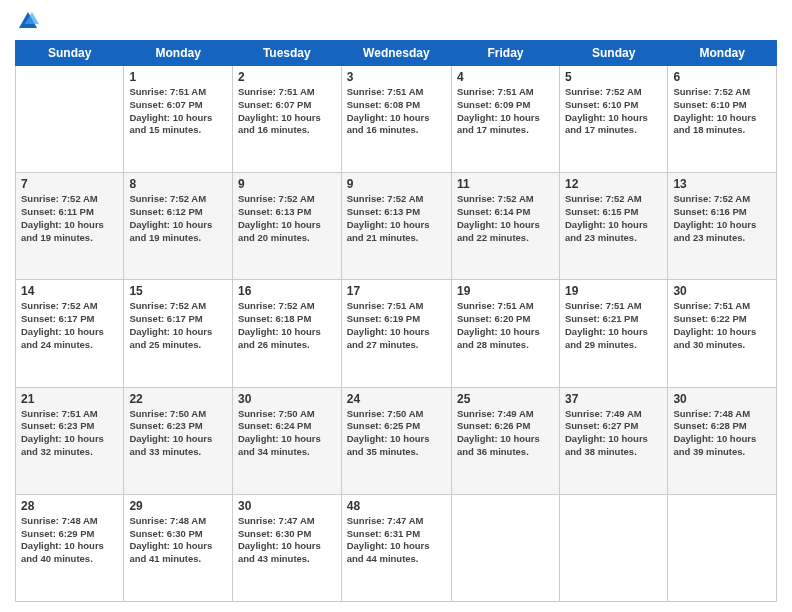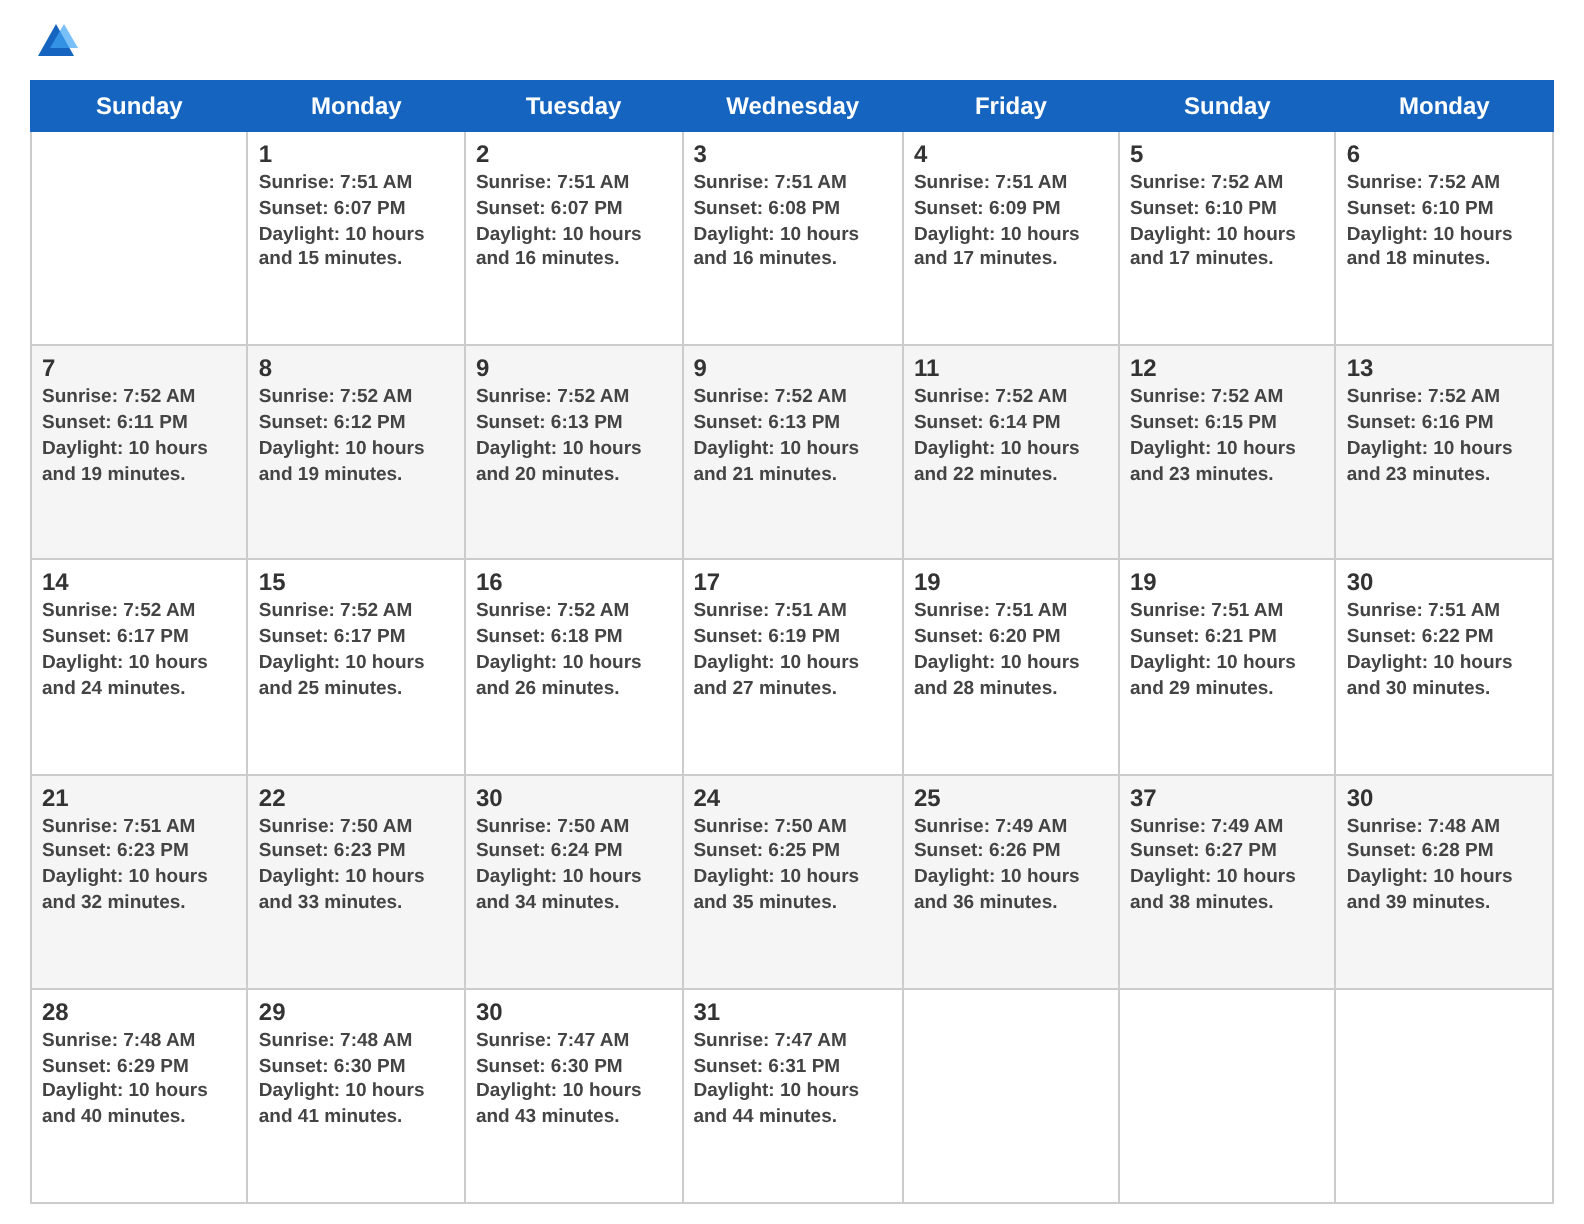--- a/index.html
+++ b/index.html
@@ -259,21 +259,21 @@
           </td>
           <td>
             <div class="day-number">29</div>
             <div class="day-info">Sunrise: 7:48 AM<br>Sunset: 6:30 PM<br>Daylight: 10 hours and 41 minutes.</div>
           </td>
           <td>
             <div class="day-number">30</div>
             <div class="day-info">Sunrise: 7:47 AM<br>Sunset: 6:30 PM<br>Daylight: 10 hours and 43 minutes.</div>
           </td>
           <td>
-            <div class="day-number">31</div>
+            <div class="day-number">48</div>
             <div class="day-info">Sunrise: 7:47 AM<br>Sunset: 6:31 PM<br>Daylight: 10 hours and 44 minutes.</div>
           </td>
           <td class="empty-cell"></td>
           <td class="empty-cell"></td>
           <td class="empty-cell"></td>
         </tr>
       </tbody>
   </table>
 </div>
 

